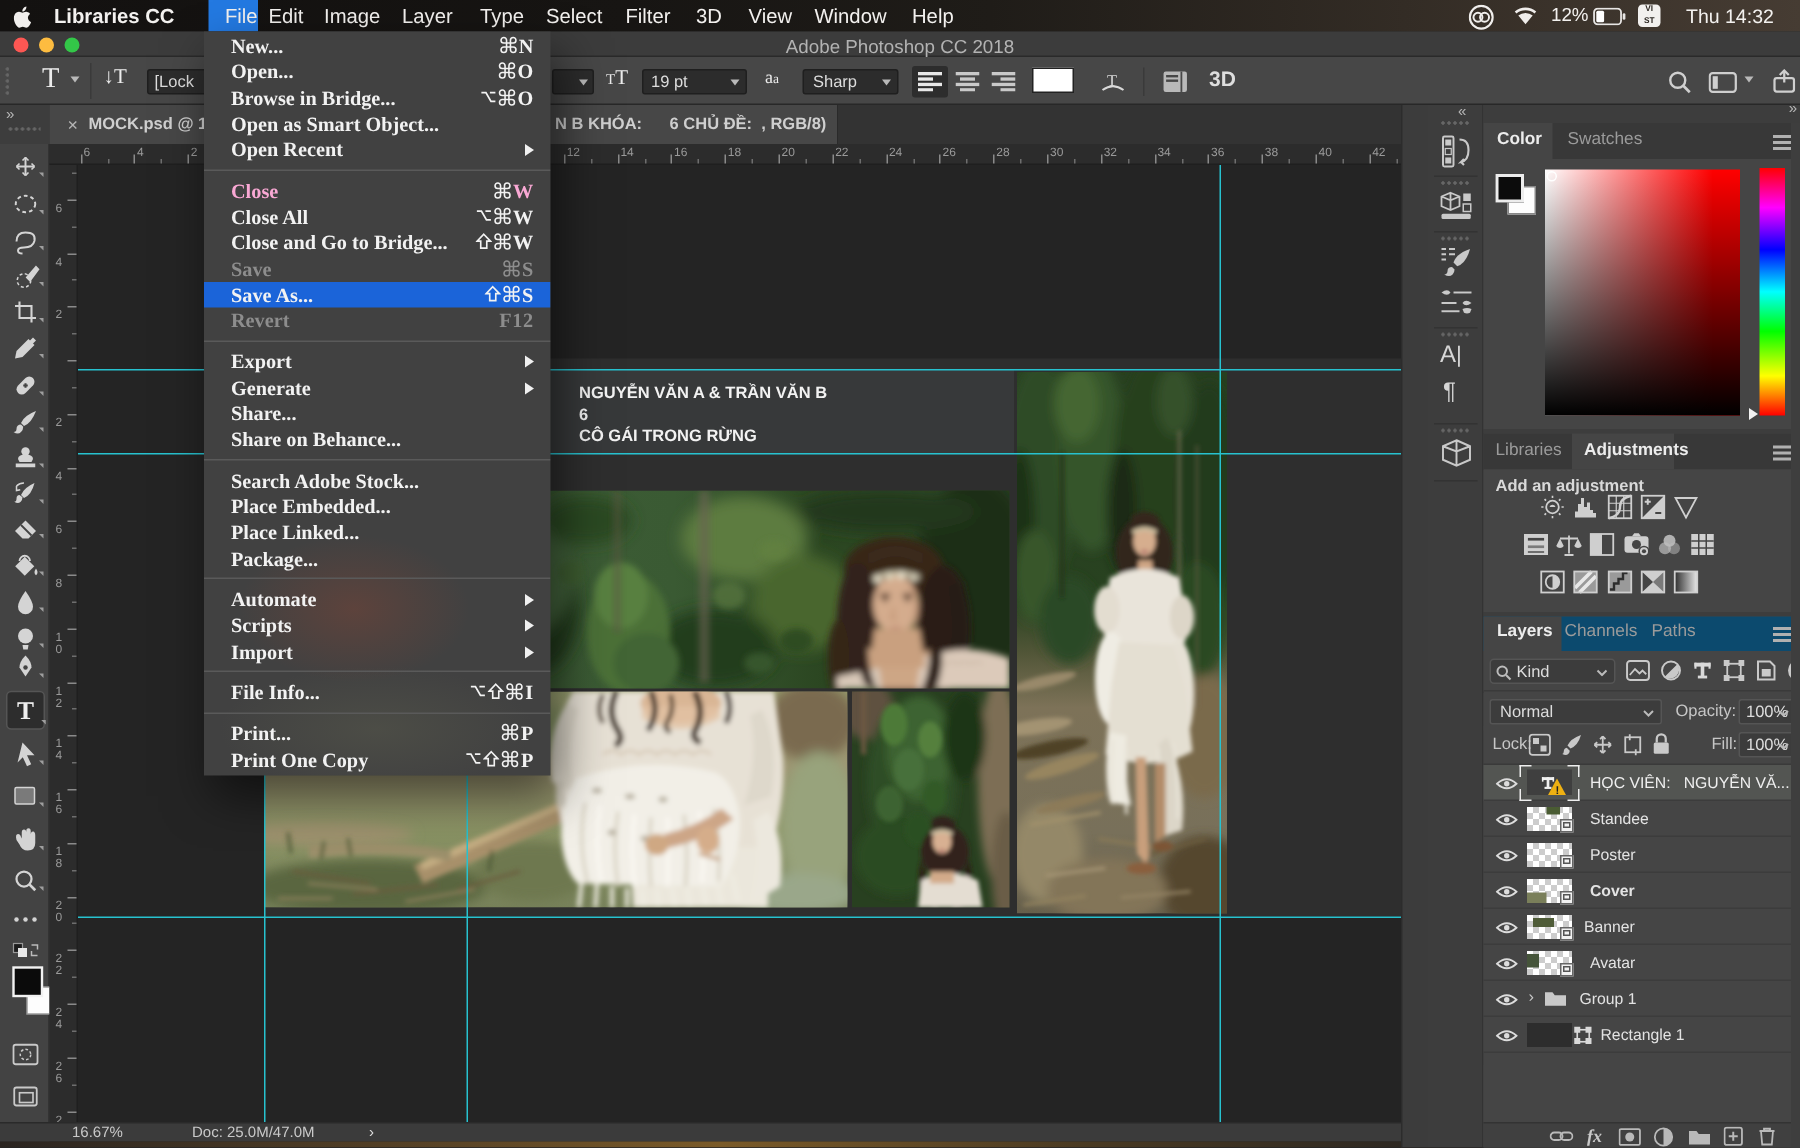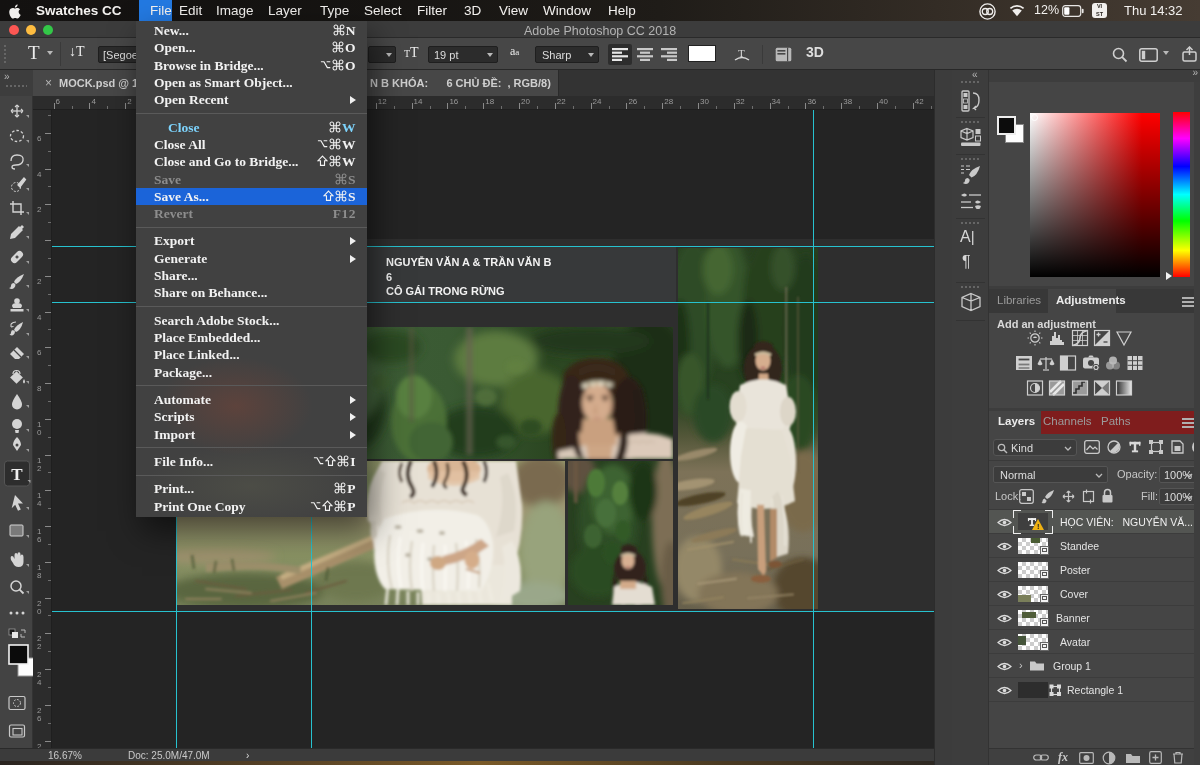--- a/index.html
+++ b/index.html
@@ -12,21 +12,21 @@
 </head>
 <body>
 <div id="stage">
 
 <div class="abs" id="menubar" style="left:0;top:0;width:1200px;height:21px;
   background:linear-gradient(90deg,#131110 0%,#171513 35%,#1f1c18 55%,#332c25 78%,#463c33 100%);
   color:#f3f1ef; font-size:13.5px;">
   <svg class="abs" style="left:9px;top:3.5px" width="13" height="15" viewBox="0 0 13 15">
     <path fill="#f0eeec" d="M9.6 7.9c0-1.7 1.4-2.5 1.5-2.6-.8-1.2-2.1-1.3-2.5-1.4-1.1-.1-2.1.6-2.6.6-.5 0-1.4-.6-2.3-.6-1.2 0-2.3.7-2.9 1.8-1.2 2.1-.3 5.3.9 7 .6.9 1.3 1.8 2.2 1.8.9 0 1.2-.6 2.3-.6 1.1 0 1.4.6 2.3.6.9 0 1.6-.9 2.2-1.7.7-1 1-2 1-2-.1-.1-1.9-.8-2.1-2.9zM7.9 2.6c.5-.6.8-1.4.7-2.2-.7 0-1.5.5-2 1.1-.4.5-.8 1.3-.7 2.1.8.1 1.6-.4 2-1z"></path>
   </svg>
-  <span class="abs" style="left:36px;top:2.5px;font-weight:bold;">Swatches CC</span>
+  <span class="abs" style="left:36px;top:2.5px;font-weight:bold;">Libraries CC</span>
   <div class="abs" style="left:139px;top:0;width:33px;height:21px;background:#2379e1;"></div>
   <span class="abs" style="left:150px;top:2.5px;">File</span>
   <span class="abs" style="left:179px;top:2.5px;">Edit</span>
   <span class="abs" style="left:216px;top:2.5px;">Image</span>
   <span class="abs" style="left:268px;top:2.5px;">Layer</span>
   <span class="abs" style="left:320px;top:2.5px;">Type</span>
   <span class="abs" style="left:364px;top:2.5px;">Select</span>
   <span class="abs" style="left:417px;top:2.5px;">Filter</span>
   <span class="abs" style="left:464px;top:2.5px;">3D</span>
   <span class="abs" style="left:499px;top:2.5px;">View</span>
@@ -58,21 +58,21 @@
   <div class="abs" style="left:43px;top:4px;width:10px;height:10px;border-radius:50%;background:#33c748;"></div>
   <div class="abs" style="left:0;top:3px;width:1200px;text-align:center;color:#b3b3b3;font-size:12.5px;">Adobe Photoshop CC 2018</div>
 </div>
 
 <div class="abs" id="opts" style="left:0;top:38px;width:1200px;height:32px;background:#474747;border-bottom:1px solid #282828;color:#d6d6d6;">
   <div class="abs dots" style="left:3px;top:6px;width:3px;height:20px;"></div>
   <span class="abs" style="left:28px;top:4px;font-family:'Liberation Serif',serif;font-size:19px;color:#ececec;">T</span>
   <span class="abs tri" style="left:47px;top:13px;"></span>
   <div class="abs" style="left:60px;top:4px;width:1px;height:24px;background:#3a3a3a;"></div>
   <span class="abs" style="left:69px;top:6px;font-family:'Liberation Serif',serif;font-size:14px;color:#ececec;">↓T</span>
-  <div class="abs" style="left:98px;top:8px;width:40px;height:17px;background:#2c2c2c;border:1px solid #1f1f1f;border-radius:2px;color:#ddd;font-size:11px;padding:2px 0 0 4px;">[Segoe</div>
+  <div class="abs" style="left:98px;top:8px;width:40px;height:17px;background:#2c2c2c;border:1px solid #1f1f1f;border-radius:2px;color:#ddd;font-size:11px;padding:2px 0 0 4px;">[Lock</div>
 
   <div class="abs" style="left:368px;top:8px;width:28px;height:17px;background:#2c2c2c;border:1px solid #1f1f1f;border-radius:2px;">
         <span class="abs tri" style="right:3px;top:6px;"></span>
       </div>
   <span class="abs" style="left:404px;top:7px;font-family:'Liberation Serif',serif;font-size:10px;color:#ececec;">T<span style="font-size:14px;">T</span></span>
   <div class="abs" style="left:428px;top:8px;width:70px;height:17px;background:#2c2c2c;border:1px solid #1f1f1f;border-radius:2px;color:#ddd;font-size:11px;padding:2px 0 0 5px;">19 pt<span class="abs tri" style="right:4px;top:6px;"></span></div>
   <span class="abs" style="left:510px;top:6px;font-family:'Liberation Serif',serif;font-size:12px;color:#ececec;">a<span style="font-size:9px;">a</span></span>
   <div class="abs" style="left:535px;top:8px;width:64px;height:17px;background:#2c2c2c;border:1px solid #1f1f1f;border-radius:2px;color:#ddd;font-size:11px;padding:2px 0 0 6px;">Sharp<span class="abs tri" style="right:4px;top:6px;"></span></div>
 
   <div class="abs" style="left:608px;top:6px;width:24px;height:21px;background:#2d2d2d;border-radius:2px;"></div>
@@ -824,20 +824,26 @@
   </svg>
   <div class="abs" style="left:4px;top:250px;width:29px;height:1px;background:#333;"></div>
 </div>
 
 <div class="abs" id="panels" style="left:989px;top:70px;width:211px;height:695px;background:#454545;">
 
   <div class="abs" style="left:0;top:0;width:211px;height:12px;background:#3d3d3d;">
     <span class="abs" style="right:2px;top:-3px;color:#b5b5b5;font-size:10px;">»</span>
   </div>
 
+  <div class="abs" style="left:0;top:12px;width:211px;height:24px;background:#383838;">
+    <div class="abs" style="left:0;top:0;width:46px;height:24px;background:#454545;"></div>
+    <span class="abs" style="left:9px;top:5px;color:#ececec;font-size:11.5px;font-weight:bold;">Color</span>
+    <span class="abs" style="left:56px;top:5px;color:#9b9b9b;font-size:11.5px;">Swatches</span>
+    <div class="abs" style="right:5px;top:8px;width:13px;height:2px;background:#b0b0b0;box-shadow:0 4px 0 #b0b0b0, 0 8px 0 #b0b0b0;"></div>
+  </div>
   <div class="abs" style="left:0;top:36px;width:211px;height:180px;background:#454545;">
     <div class="abs" style="left:16px;top:18px;width:19px;height:19px;background:#fdfdfd;border:1px solid #888;"></div>
     <div class="abs" style="left:8px;top:10px;width:19px;height:19px;background:#0c0c0c;border:2px solid #ededed;"></div>
     <div class="abs" style="left:41px;top:7px;width:130px;height:164px;background:
       linear-gradient(to top, #000, rgba(0,0,0,0) ),
       linear-gradient(to right, #fff 0%, #f00 86%, #f00 100%);"></div>
     <div class="abs" style="left:42px;top:8px;width:7px;height:7px;border:1.5px solid #fff;border-radius:50%;"></div>
     <div class="abs" style="left:184px;top:6px;width:17px;height:165px;background:linear-gradient(to bottom, #f00 0%, #f0f 16%, #00f 33%, #0ff 50%, #0f0 66%, #ff0 84%, #f00 100%);"></div>
     <div class="abs" style="left:177px;top:166px;width:0;height:0;border-left:6px solid #f2f2f2;border-top:4.5px solid transparent;border-bottom:4.5px solid transparent;"></div>
   </div>
@@ -973,21 +979,21 @@
       <defs>
             <linearGradient id="selgrad" x1="0" y1="0" x2="1" y2="0">
               <stop offset="0" stop-color="#2e2e2e"></stop>
               <stop offset="1" stop-color="#e8e8e8"></stop>
             </linearGradient>
           </defs>
     </svg>
   </div>
 
   <div class="abs" style="left:0;top:338px;width:211px;height:3px;background:#3d3d3d;"></div>
-  <div class="abs" style="left:0;top:341px;width:211px;height:23px;background:#7f1d1d;">
+  <div class="abs" style="left:0;top:341px;width:211px;height:23px;background:#0c4a6e;">
     <div class="abs" style="left:0;top:0;width:52px;height:23px;background:#454545;"></div>
     <span class="abs" style="left:9px;top:4px;color:#ececec;font-size:11.5px;font-weight:bold;">Layers</span>
     <span class="abs" style="left:54px;top:4px;color:#9b9b9b;font-size:11.5px;">Channels</span>
     <span class="abs" style="left:112px;top:4px;color:#9b9b9b;font-size:11.5px;">Paths</span>
     <div class="abs" style="right:5px;top:7px;width:13px;height:2px;background:#b0b0b0;box-shadow:0 4px 0 #b0b0b0, 0 8px 0 #b0b0b0;"></div>
   </div>
 
   <div class="abs" style="left:0;top:364px;width:211px;height:27px;background:#454545;border-bottom:1px solid #3a3a3a;">
     <div class="abs" style="left:4px;top:5px;width:84px;height:17px;background:#3c3c3c;border:1px solid #555;border-radius:3px;">
       <svg class="abs" style="left:3px;top:3px" width="11" height="11" viewBox="0 0 11 11">
@@ -1143,21 +1149,21 @@
           <svg width="15" height="9" viewBox="0 0 15 9" style="position:absolute;left:8px;top:8px">
             <path d="M1 4.5 Q7.5 -1.5 14 4.5 Q7.5 10.5 1 4.5Z" fill="none" stroke="#dcdcdc" stroke-width="1.2"></path>
             <circle cx="7.5" cy="4.5" r="1.8" fill="#dcdcdc"></circle>
           </svg>
           <span style="position:absolute;left:29px;top:4px;width:30px;height:16px;background:#fff;background-image:linear-gradient(45deg,#ccc 25%,transparent 25%,transparent 75%,#ccc 75%),linear-gradient(45deg,#ccc 25%,transparent 25%,transparent 75%,#ccc 75%);background-size:8px 8px;background-position:0 0,4px 4px;">
             <span style="position:absolute;left:0px;top:9px;width:13px;height:7px;background:#7a7f5a"></span>
             <span style="position:absolute;right:-1px;bottom:-1px;width:9px;height:9px;background:#f2f2f2;border:1px solid #666;">
               <span style="position:absolute;left:1px;top:1px;width:5px;height:4px;border:1px solid #555;"></span>
             </span>
           </span>
-          <span style="position:absolute;left:71px;top:6px;color:#e3e3e3;font-size:10.5px;">Cover</span>
+          <span style="position:absolute;left:71px;top:6px;color:#e3e3e3;font-size:10.5px;font-weight:bold;">Cover</span>
         </div>
         <div style="position:relative;height:24px;background:#454545;border-bottom:1px solid #3c3c3c;">
           <svg width="15" height="9" viewBox="0 0 15 9" style="position:absolute;left:8px;top:8px">
             <path d="M1 4.5 Q7.5 -1.5 14 4.5 Q7.5 10.5 1 4.5Z" fill="none" stroke="#dcdcdc" stroke-width="1.2"></path>
             <circle cx="7.5" cy="4.5" r="1.8" fill="#dcdcdc"></circle>
           </svg>
           <span style="position:absolute;left:29px;top:4px;width:30px;height:16px;background:#fff;background-image:linear-gradient(45deg,#ccc 25%,transparent 25%,transparent 75%,#ccc 75%),linear-gradient(45deg,#ccc 25%,transparent 25%,transparent 75%,#ccc 75%);background-size:8px 8px;background-position:0 0,4px 4px;">
             <span style="position:absolute;left:4px;top:2px;width:14px;height:6px;background:#4f5c38"></span>
             <span style="position:absolute;right:-1px;bottom:-1px;width:9px;height:9px;background:#f2f2f2;border:1px solid #666;">
               <span style="position:absolute;left:1px;top:1px;width:5px;height:4px;border:1px solid #555;"></span>
@@ -1268,21 +1274,21 @@
           <span>Open as Smart Object...</span>
           <span></span>
         </div>
         <div style="height:17.32px;line-height:17.32px;color:#f2f2f2;padding:0 11px 0 18px;display:flex;justify-content:space-between;align-items:center;font-weight:bold;">
           <span>Open Recent</span>
           <span><span style="display:inline-block;width:0;height:0;border-left:6px solid #f0f0f0;border-top:4px solid transparent;border-bottom:4px solid transparent;"></span></span>
         </div>
         <div style="height:10px;position:relative">
           <div style="position:absolute;left:0px;right:0px;top:4.5px;height:1px;background:#5a5a5a"></div>
         </div>
-        <div style="height:17.32px;line-height:17.32px;color:#7dd3fc;padding:0 11px 0 32px;display:flex;justify-content:space-between;align-items:flex-start;font-weight:bold;">
+        <div style="height:17.32px;line-height:17.32px;color:#f9a8d4;padding:0 11px 0 18px;display:flex;justify-content:space-between;align-items:flex-start;font-weight:bold;">
           <span>Close</span>
           <span><svg width="12" height="12" viewBox="0 0 13 13" style="vertical-align:-1px">
               <path fill="none" stroke="#f2f2f2" stroke-width="1.15" d="M5.1 5.1 V3.1 a2 2 0 1 0 -2 2 H5.1 M7.9 5.1 h2 a2 2 0 1 0 -2 -2 V5.1 M7.9 7.9 v2 a2 2 0 1 0 2 -2 H7.9 M5.1 7.9 h-2 a2 2 0 1 0 2 2 V7.9 M5.1 5.1 h2.8 v2.8 H5.1 Z"></path>
             </svg><span style="display:inline-block;width:1px"></span><span style="letter-spacing:0.5px">W</span></span>
         </div>
         <div style="height:17.32px;line-height:17.32px;color:#f2f2f2;padding:0 11px 0 18px;display:flex;justify-content:space-between;align-items:center;font-weight:bold;">
           <span>Close All</span>
           <span><svg width="11" height="11" viewBox="0 0 12 12" style="vertical-align:0px">
               <path fill="none" stroke="#f2f2f2" stroke-width="1.3" d="M1 3 H4.3 L8 9.4 H11.2 M7.2 3 H11.2"></path>
             </svg><span style="display:inline-block;width:1px"></span><svg width="12" height="12" viewBox="0 0 13 13" style="vertical-align:-1px">

